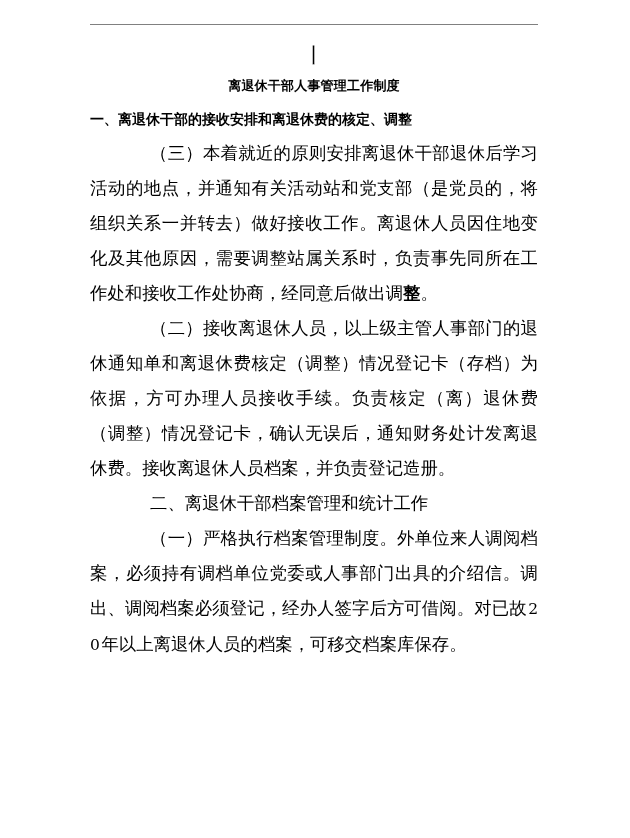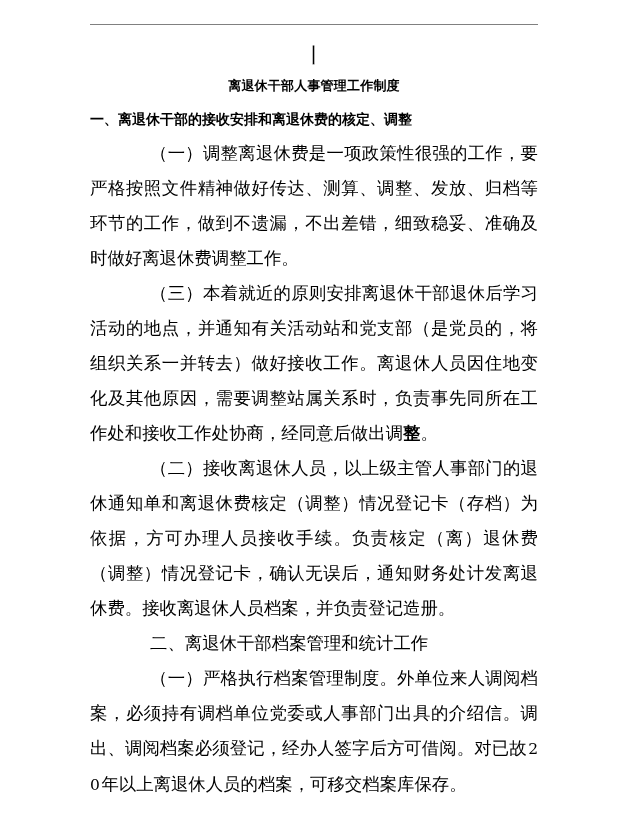--- a/index.html
+++ b/index.html
@@ -132,21 +132,20 @@
   </div>
 
   <div class="content">
 
     <div class="mark-line">丨</div>
 
     <h1 class="doc-title">离退休干部人事管理工作制度</h1>
 
     <h2 class="section-heading">一、离退休干部的接收安排和离退休费的核定、调整</h2>
 
-    <p class="para">（一）调整离退休费是一项政策性很强的工作，要严格按照文件精神做好传达、测算、调整、发放、归档等环节的工作，做到不遗漏，不出差错，细致稳妥、准确及时做好离退休费调整工作。</p>
 
     <p class="para tight"><span>（三）本着就近的原则安排离退休干部退休后学习活动的地点，并通知有关活动站和党支部（是党员的，将组织关系一并转去）做好接收工作。离退休人员因住地变化及其他原因，需要调整站属关系时，负责事先同所在工作处和接收工作处协商，经同意后做出调</span><span class="emph">整</span><span>。</span></p>
 
     <p class="para">（二）接收离退休人员，以上级主管人事部门的退休通知单和离退休费核定（调整）情况登记卡（存档）为依据，方可办理人员接收手续。负责核定（离）退休费（调整）情况登记卡，确认无误后，通知财务处计发离退休费。接收离退休人员档案，并负责登记造册。</p>
 
     <p class="para subheading">二、离退休干部档案管理和统计工作</p>
 
     <p class="para tight"><span>（一）严格执行档案管理制度。外单位来人调阅档案，必须持有调档单位党委或人事部门出具的介绍信。调出、调阅档案必须登记，经办人签字后方可借阅。对已故</span><span class="latin">20</span><span>年以上离退休人员的档案，可移交档案库保存。</span></p>
 
   </div>

